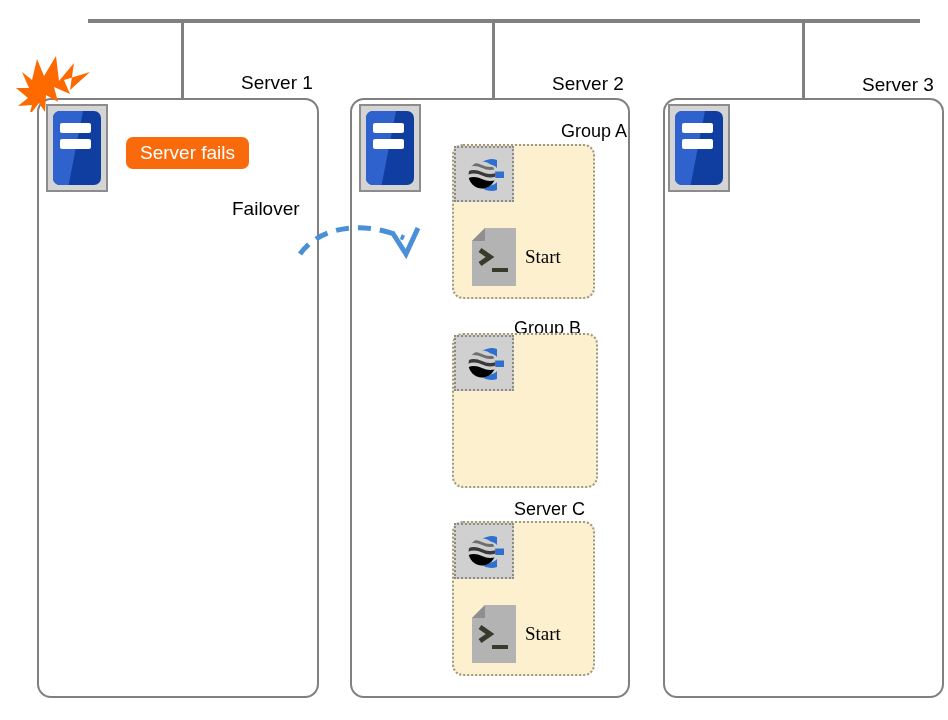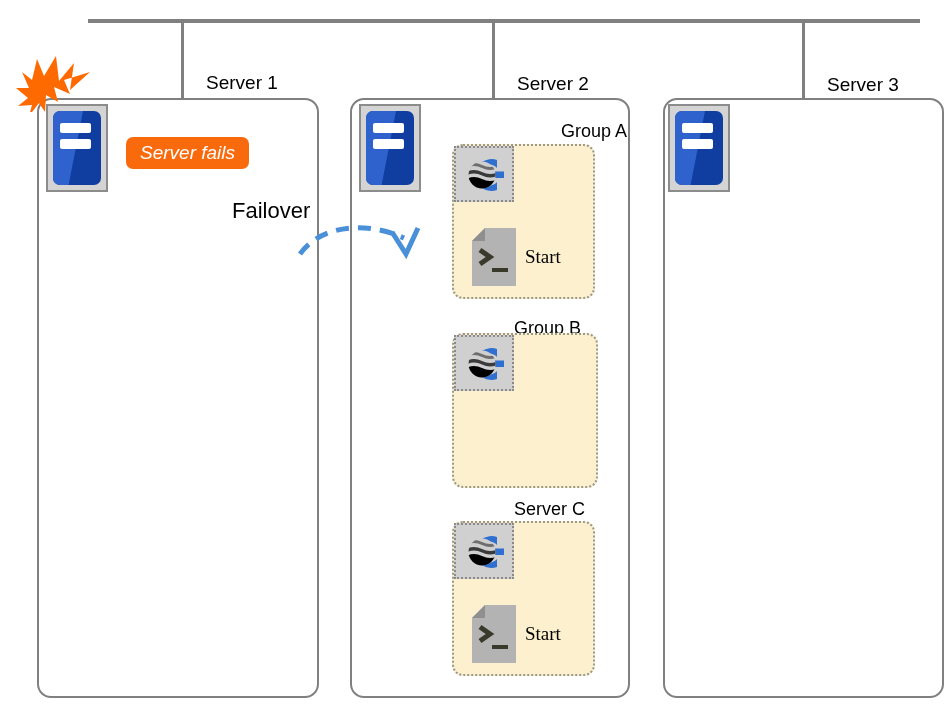--- a/index.html
+++ b/index.html
@@ -29,20 +29,21 @@
     border-radius: 14px;
     background: #ffffff;
     box-sizing: border-box;
   }
 
   .server-label {
     position: absolute;
     font-size: 19px;
     color: #000000;
     white-space: nowrap;
+    margin-left: 35px;
   }
 
   
   .server-icon {
     position: absolute;
     width: 62px;
     height: 88px;
     background: #d4d4d4;
     border: 2px solid #8c8c8c;
     box-sizing: border-box;
@@ -80,32 +81,31 @@
   
   .fail-badge {
     position: absolute;
     background: #f96a0c;
     color: #ffffff;
     border-radius: 7px;
     font-size: 19px;
     padding: 6px 14px 7px 14px;
     white-space: nowrap;
     line-height: 1;
-    font-style: italic;
   }
 
   
   .lightning {
     position: absolute;
   }
 
   
   .failover-label {
     position: absolute;
-    font-size: 22px;
+    font-size: 19px;
     color: #000000;
     white-space: nowrap;
   }
   .failover-arrow {
     position: absolute;
   }
 
   
   .group-label {
     position: absolute;

